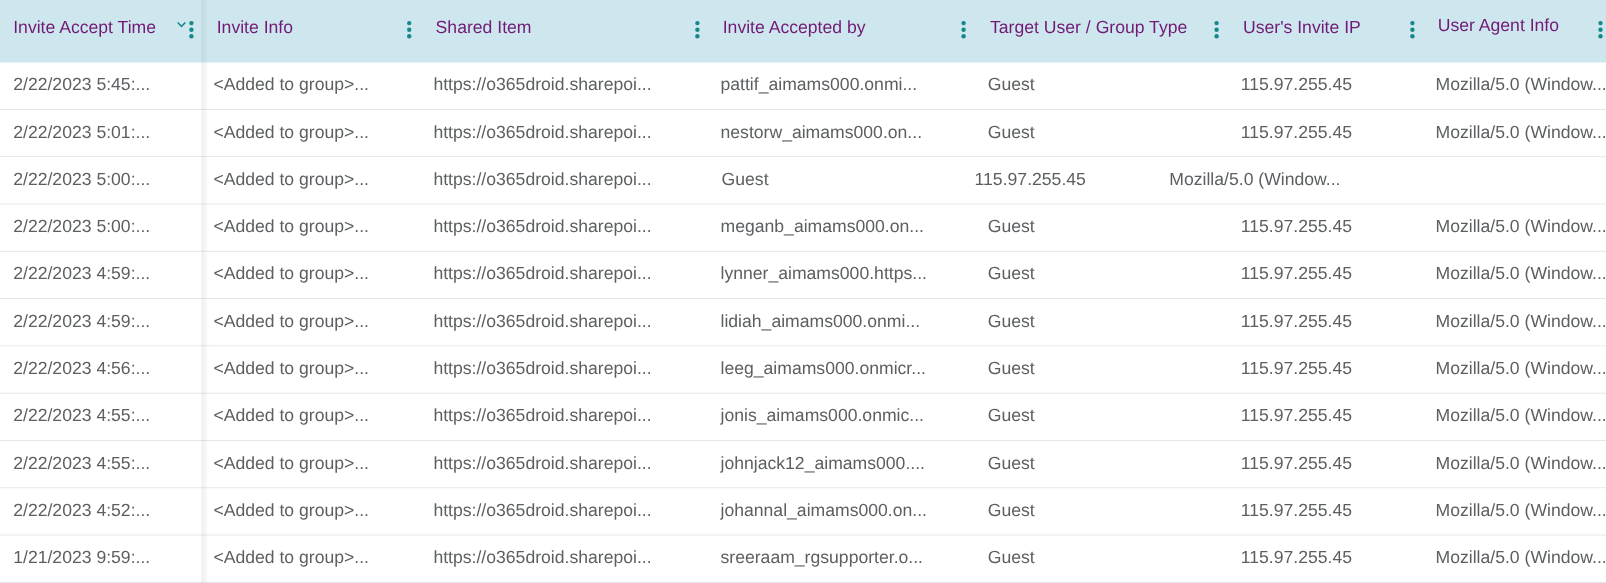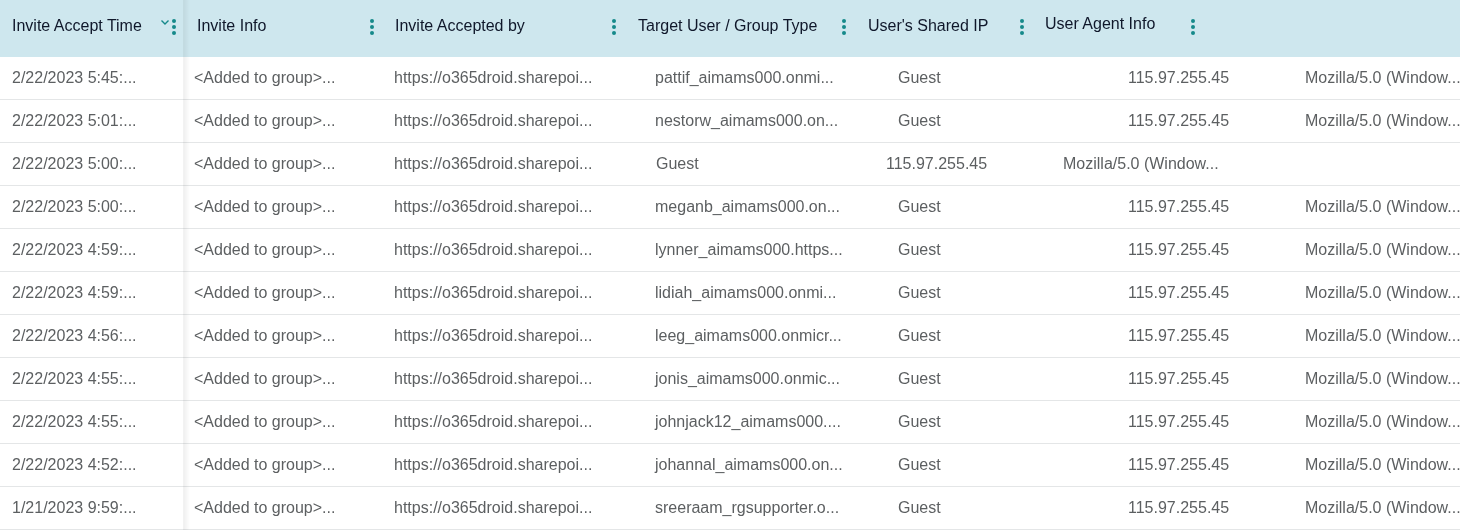--- a/index.html
+++ b/index.html
@@ -27,21 +27,21 @@
   }
   .hcell {
     position: relative;
     height: 57px;
     box-sizing: border-box;
     display: flex;
     align-items: center;
     padding-left: 12px;
     padding-bottom: 6px;
     font-size: 16px;
-    color: #0f172a;
+    color: #701a75;
     white-space: nowrap;
     cursor: pointer;
   }
   .hcell .kebab {
     position: absolute;
     top: 19px;
     width: 4px;
     height: 16px;
     display: flex;
     flex-direction: column;
@@ -138,38 +138,46 @@
         </div>
     </div>
     <div class="hcell h2">
       <span>Invite Info</span>
       <div class="kebab" style="left:186px;">
           <span></span>
           <span></span>
           <span></span>
         </div>
     </div>
+    <div class="hcell h3">
+      <span>Shared Item</span>
+      <div class="kebab" style="left:249px;">
+          <span></span>
+          <span></span>
+          <span></span>
+        </div>
+    </div>
     <div class="hcell h4">
       <span>Invite Accepted by</span>
       <div class="kebab" style="left:229px;">
           <span></span>
           <span></span>
           <span></span>
         </div>
     </div>
     <div class="hcell h5">
       <span>Target User / Group Type</span>
       <div class="kebab" style="left:217px;">
           <span></span>
           <span></span>
           <span></span>
         </div>
     </div>
     <div class="hcell h6">
-      <span>User's Shared IP</span>
+      <span>User's Invite IP</span>
       <div class="kebab" style="left:165px;">
           <span></span>
           <span></span>
           <span></span>
         </div>
     </div>
     <div class="hcell h7" style="padding-bottom:10px;">
       <span>User Agent Info</span>
       <div class="kebab" style="left:160px;">
           <span></span>

